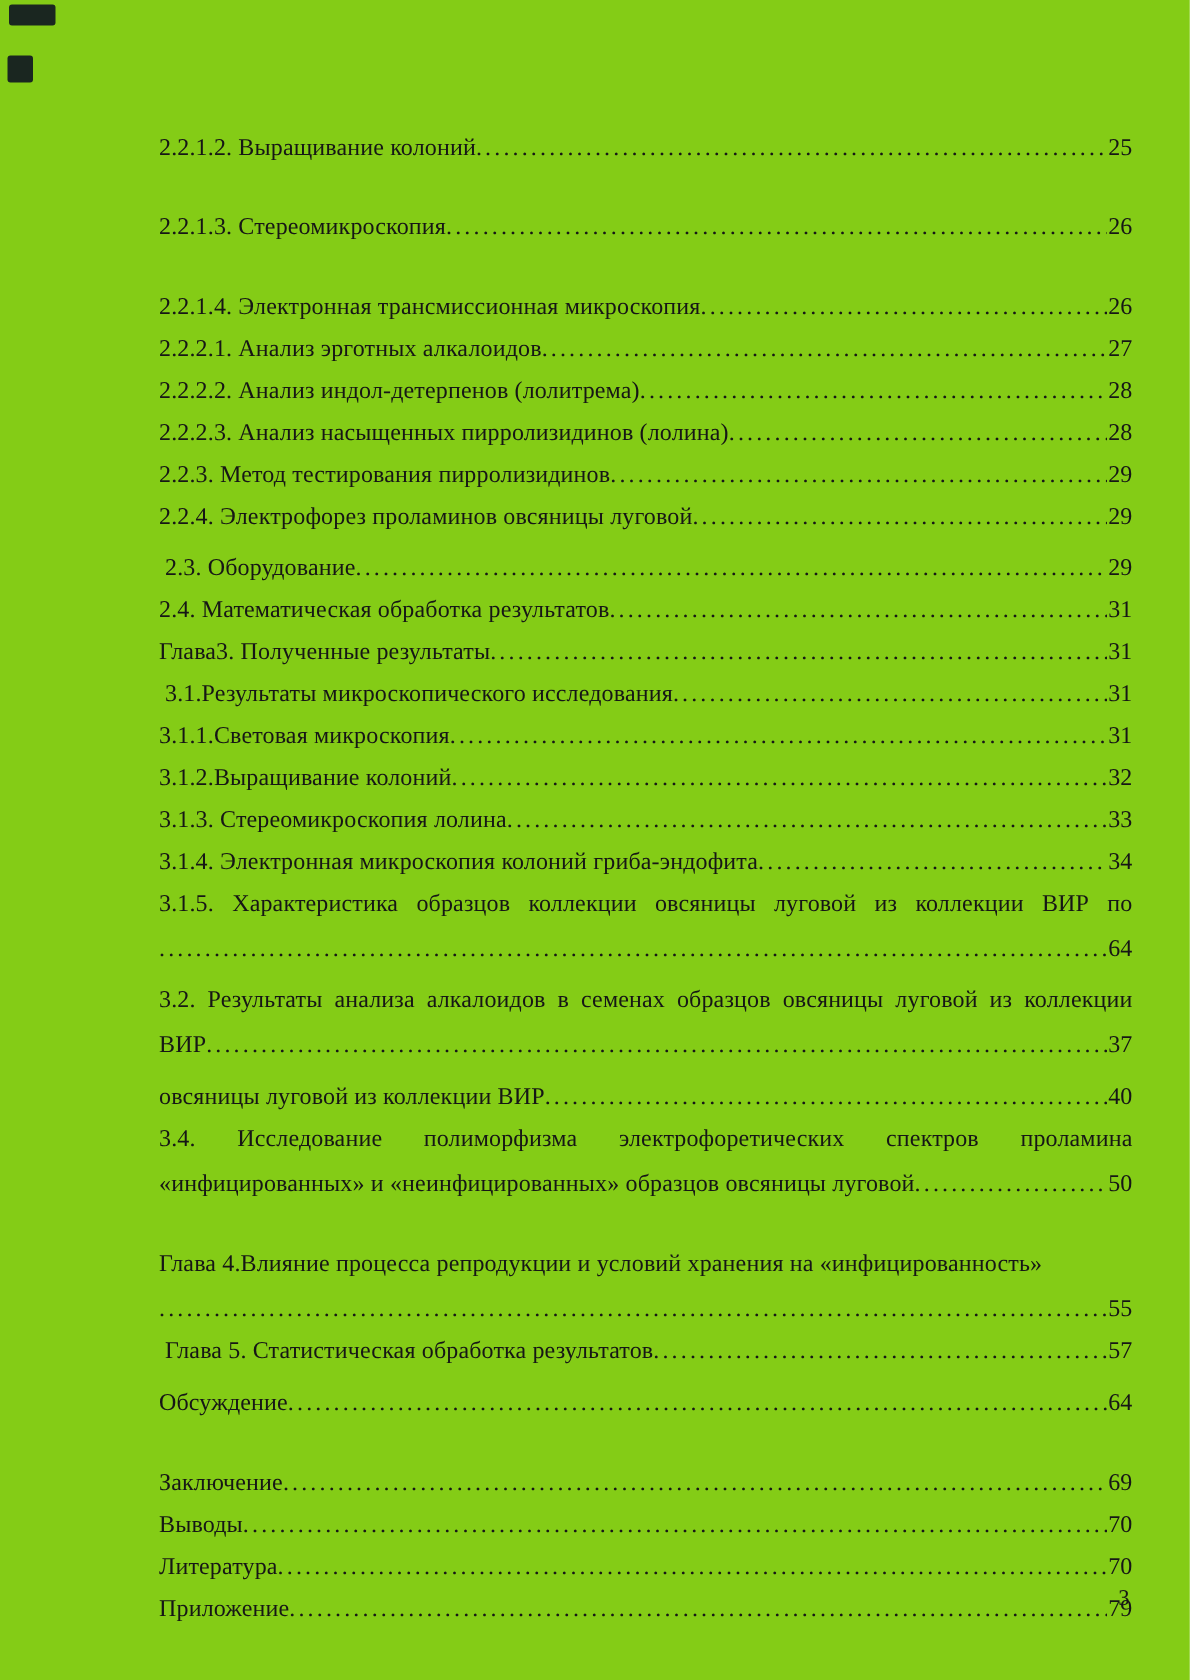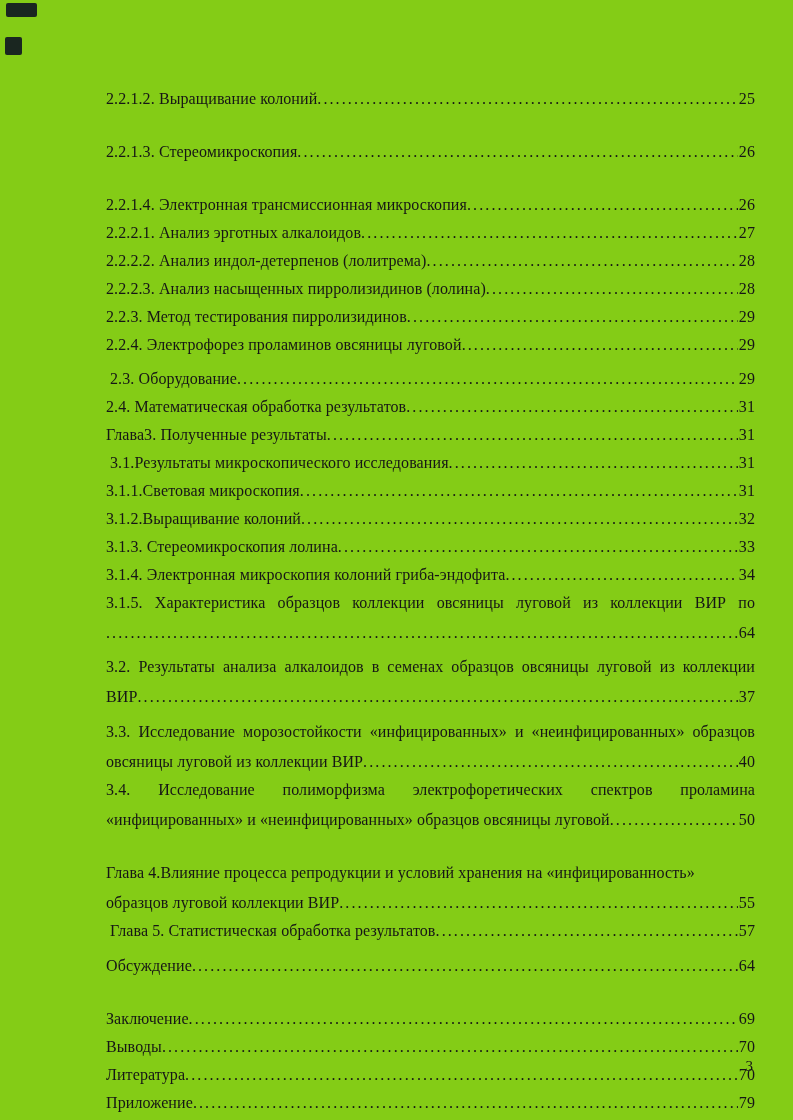--- a/index.html
+++ b/index.html
@@ -123,39 +123,37 @@
       </div>
       <div class="block gm">
         <div class="l1 just">3.2. Результаты анализа алкалоидов в семенах образцов овсяницы луговой из коллекции</div>
         <div class="entry inner">
           <span class="lbl">ВИР</span>
           <span class="dots">................................................................................................................................................................</span>
           <span class="pg">37</span>
         </div>
       </div>
       <div class="block gl">
-        <div class="l1 just">3.3. Исследование морозостойкости «инфицированных» и «неинфицированных» образцов</div>
         <div class="entry inner">
           <span class="lbl">овсяницы луговой из коллекции ВИР</span>
           <span class="dots">................................................................................................................................................................</span>
           <span class="pg">40</span>
         </div>
       </div>
       <div class="block gs">
         <div class="l1 just">3.4. Исследование полиморфизма электрофоретических спектров проламина</div>
         <div class="entry inner">
           <span class="lbl">«инфицированных» и «неинфицированных» образцов овсяницы луговой</span>
           <span class="dots">................................................................................................................................................................</span>
           <span class="pg">50</span>
         </div>
       </div>
       <div class="block gx">
         <div class="l1">Глава 4.Влияние процесса репродукции и условий хранения на «инфицированность»</div>
         <div class="entry inner">
-          <span class="lbl">образцов луговой коллекции ВИР</span>
           <span class="dots">................................................................................................................................................................</span>
           <span class="pg">55</span>
         </div>
       </div>
       <div class="entry gs ind">
         <span class="lbl">Глава 5. Статистическая обработка результатов</span>
         <span class="dots">................................................................................................................................................................</span>
         <span class="pg">57</span>
       </div>
       <div class="entry gl">

